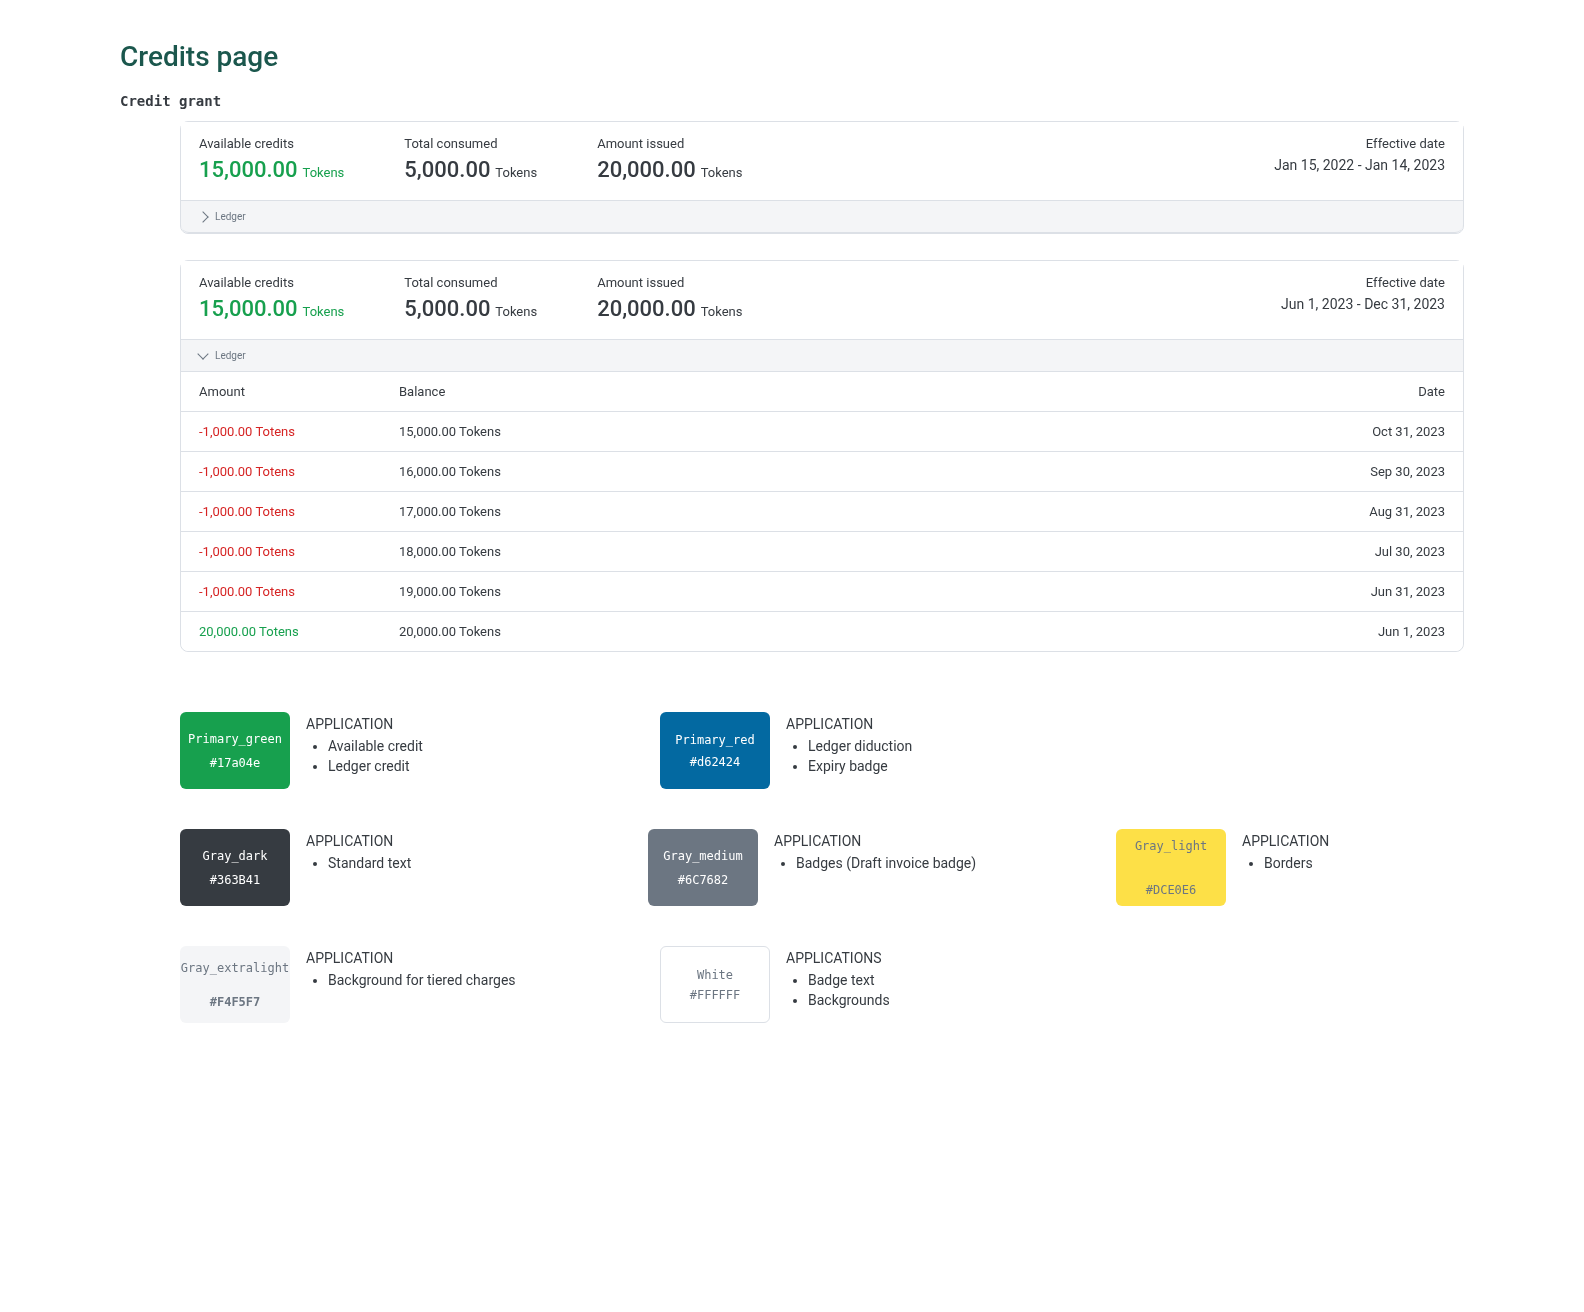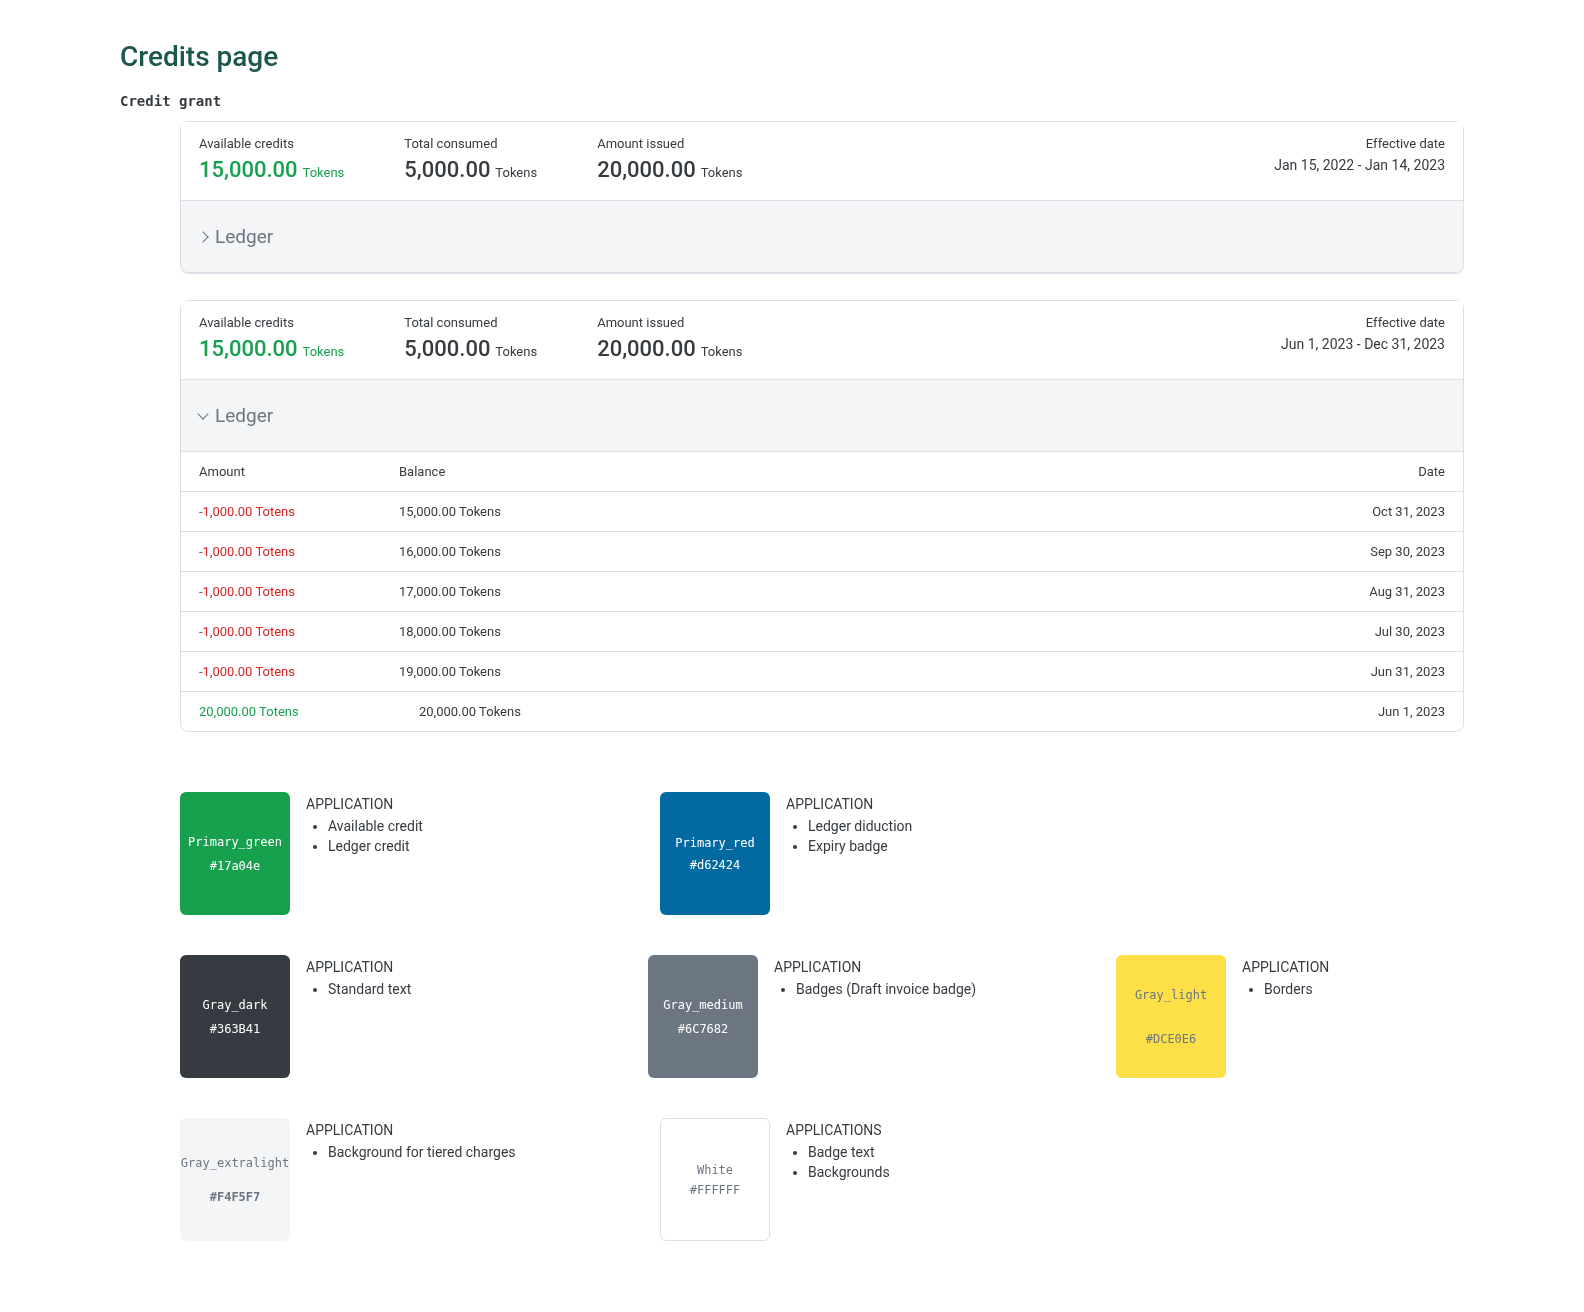--- a/index.html
+++ b/index.html
@@ -61,27 +61,27 @@
   }
   .metric-green { color: var(--green); }
   .grant-date-block {
     margin-left: auto;
     text-align: right;
   }
   .ledger-header {
     display: flex;
     align-items: center;
     gap: 8px;
-    padding: 24px 18px;
+    padding: 10px 18px;
     background: var(--gray-extralight);
     border-top: 1px solid var(--gray-light);
     border-bottom-left-radius: 8px;
     border-bottom-right-radius: 8px;
     border-bottom: 1px solid var(--gray-light);
-    font-size: 19px;
+    font-size: 10px;
     color: var(--gray-medium);
   }
   .ledger-header.no-bottom-radius {
     border-bottom-left-radius: 0;
     border-bottom-right-radius: 0;
   }
   .chevron {
     display: inline-block;
     width: 8px;
     height: 8px;
@@ -91,34 +91,34 @@
   .chevron.right { transform: rotate(-45deg); }
   .chevron.down { transform: rotate(45deg); margin-top:-3px; }
   .ledger-table-header, .ledger-row {
     display: flex;
     padding: 12px 18px;
     border-top: 1px solid var(--gray-light);
     background: #fff;
     font-size: 13px;
   }
   .ledger-table-header { color: var(--gray-dark); border-top:none; }
-  .ledger-row:last-child { border-bottom-left-radius: 8px; border-bottom-right-radius: 8px; gap: 20px; }
+  .ledger-row:last-child { border-bottom-left-radius: 8px; border-bottom-right-radius: 8px; }
   .col-amount { width: 200px; }
   .col-balance { flex: 1; }
   .col-date { width: 140px; text-align: right; }
   .amount-neg { color: var(--red); }
   .amount-pos { color: var(--green); }
 
   
   .swatch-section { margin-top: 60px; margin-left: 60px; }
   .swatch-row { display: flex; gap: 120px; margin-bottom: 40px; }
   .swatch-block { display: flex; gap: 16px; align-items: flex-start; width: 360px; }
   .swatch {
     width: 110px;
-    height: 123px;
+    height: 77px;
     border-radius: 6px;
     display: flex;
     flex-direction: column;
     align-items: center;
     justify-content: center;
     color: var(--white);
     font-size: 12px;
     font-family: "Menlo","Consolas",monospace;
     text-align: center;
     line-height: 1.5;

